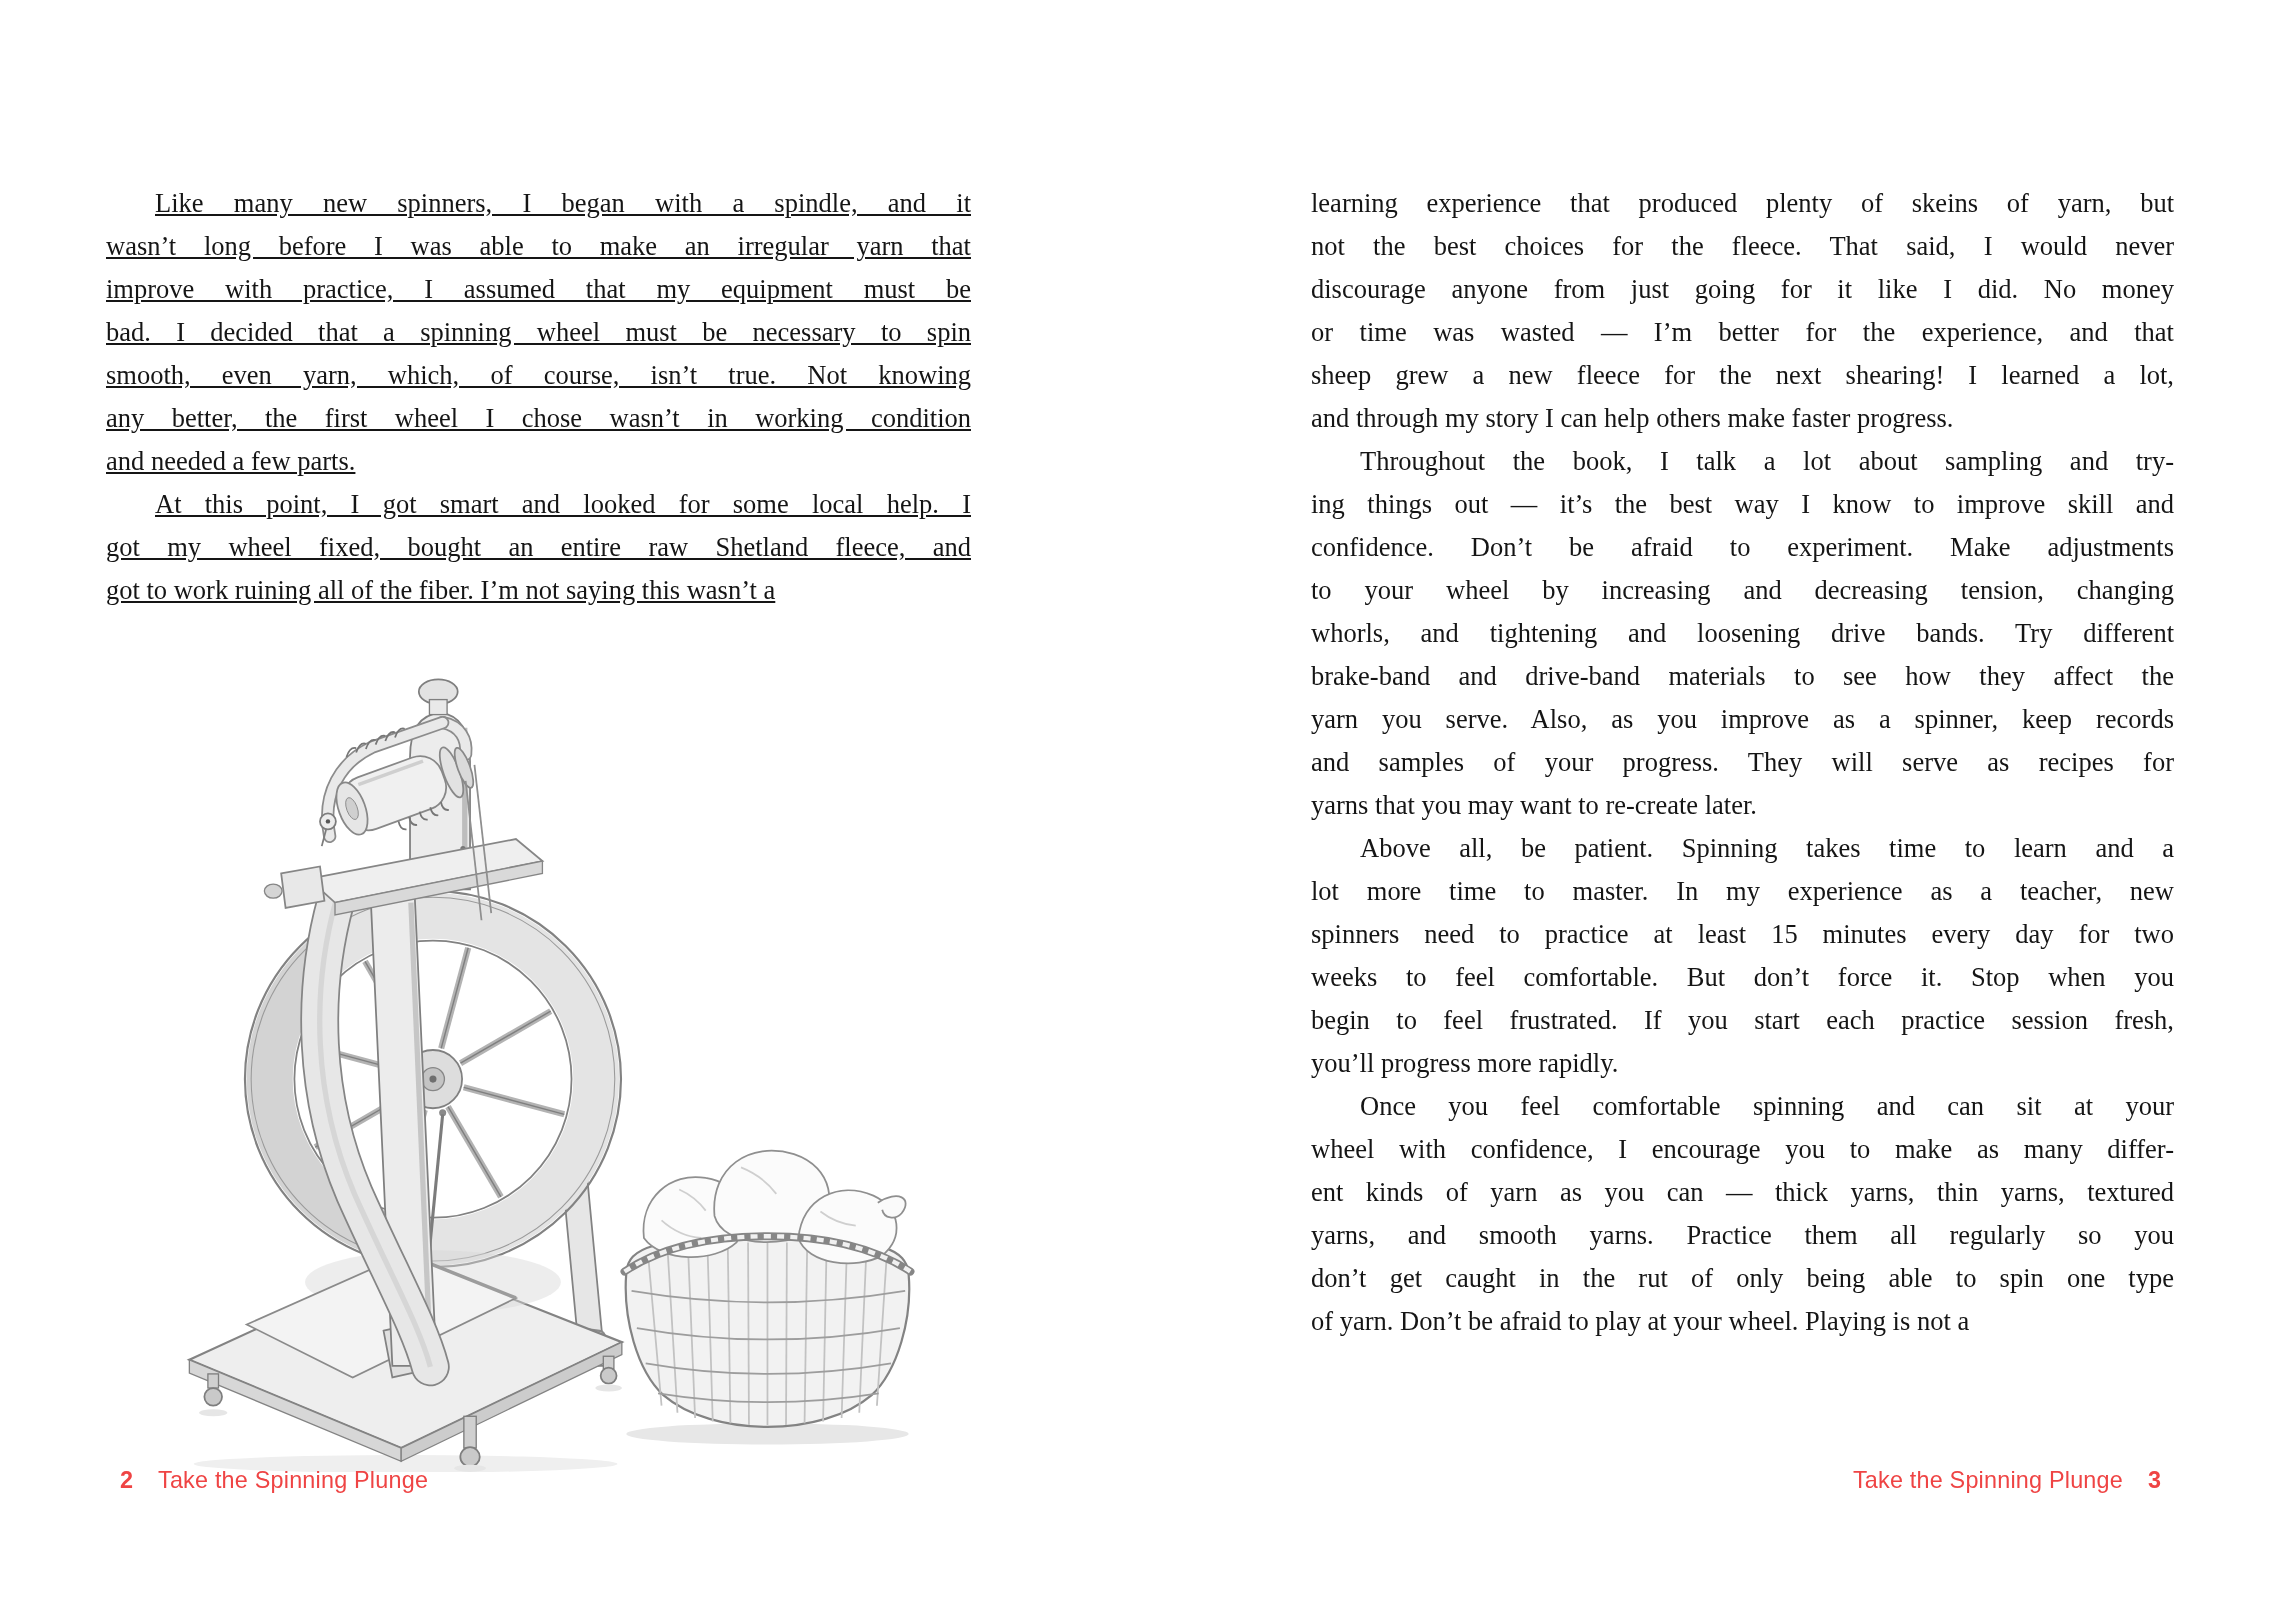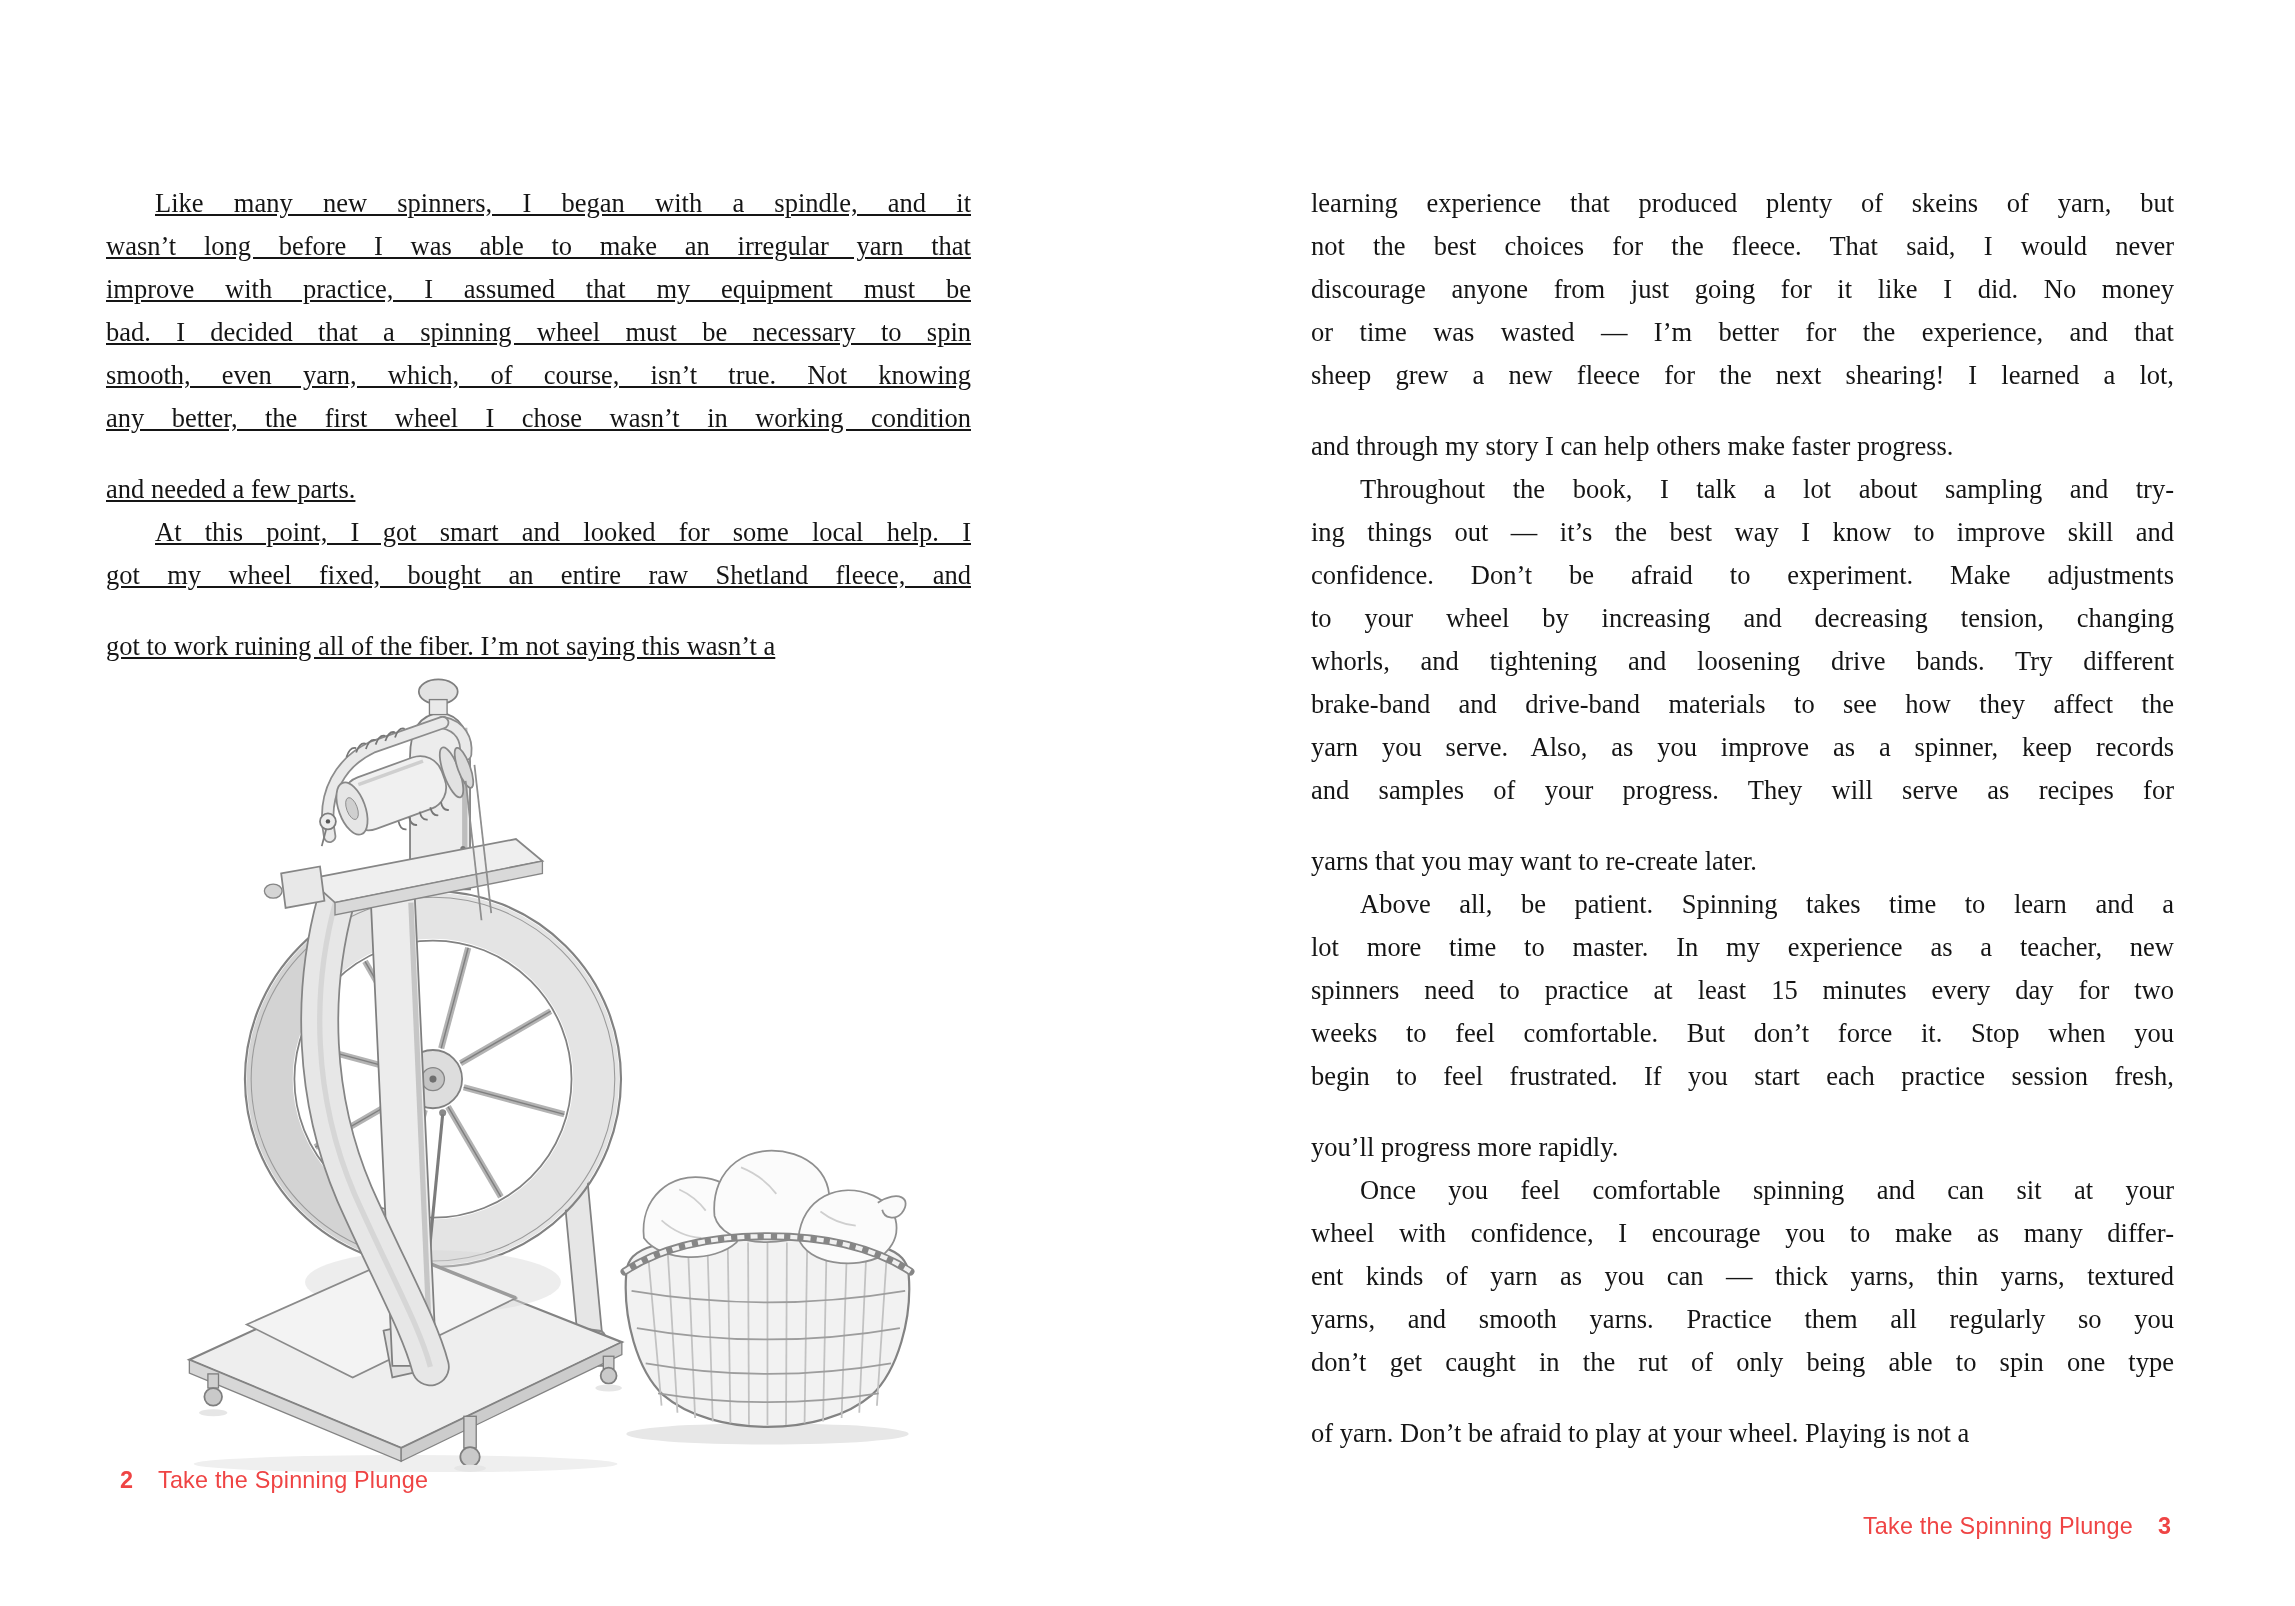--- a/index.html
+++ b/index.html
@@ -2,26 +2,26 @@
 <html style="font-size:14px"><head>
 <meta charset="utf-8">
 <style>
   html,body{margin:0;padding:0;}
   body{width:2295px;height:1607px;background:#ffffff;position:relative;overflow:hidden;}
   .textcol{position:absolute;font-family:"Liberation Serif","DejaVu Serif",serif;
            font-size:26.5px;line-height:43px;color:#151515;}
   #left-col{left:106px;top:182px;width:865px;text-decoration:underline;}
   #right-col{left:1311px;top:182px;width:863px;}
   .tl{text-align:justify;text-align-last:justify;}
-  .tl.last{text-align-last:left;margin-top:28px;}
+  .tl.last{text-align-last:left;}
   .tl.indent{text-indent:49px;}
   .footer{position:absolute;top:1467px;font-family:"Liberation Sans","DejaVu Sans",sans-serif;
           font-size:23.4px;color:#ef4444;white-space:nowrap;}
   #footer-left{left:120px;}
-  #footer-right{right:124px;margin-top:46px;}
+  #footer-right{right:134px;}
   .footer .num{font-weight:700;}
   .footer .title{font-weight:500;letter-spacing:0.2px;}
   #footer-left .num{margin-right:25px;}
   #footer-right .num{margin-left:25px;}
   #illus{position:absolute;left:132px;top:673px;width:812px;height:799px;}
 </style>
 </head>
 <body>
 
 <div id="left-col" class="textcol">

